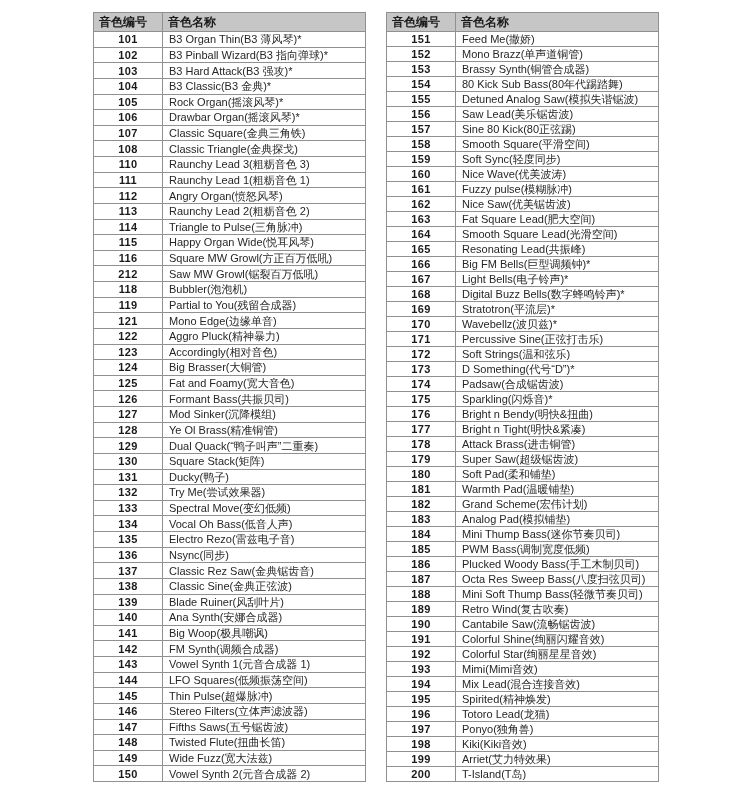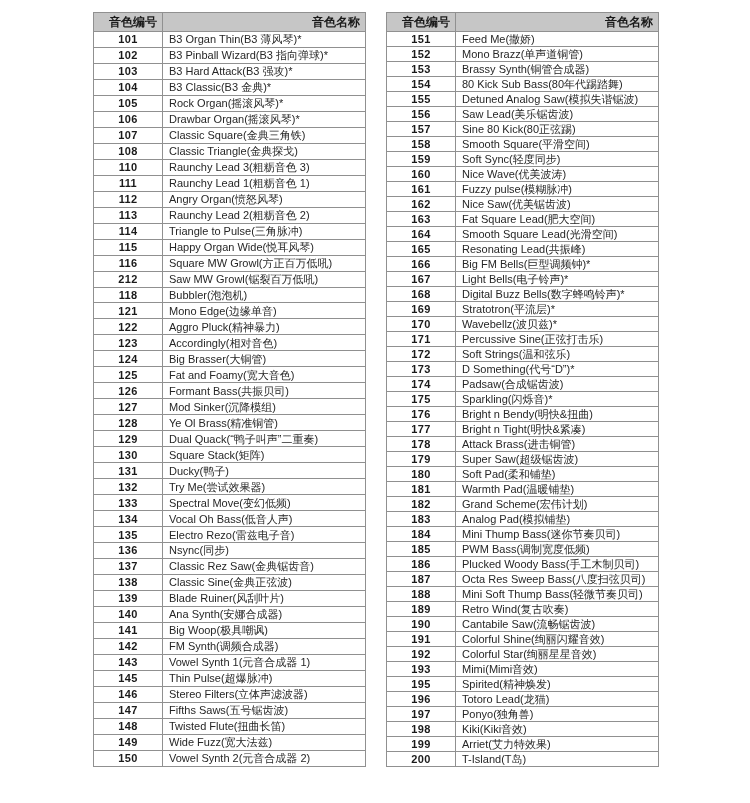--- a/index.html
+++ b/index.html
@@ -34,21 +34,21 @@
     box-sizing: border-box;
     overflow: hidden;
     white-space: nowrap;
   }
   table.tone-table th {
     background: #c6c6c6;
     color: #1a1a1a;
     font-size: 12px;
     font-weight: bold;
     height: 19px;
-    text-align: right;
+    text-align: left;
     padding: 0 5px;
   }
   table.tone-table th.col-number { width: 69px; }
   table.tone-table td {
     height: 14.45px;
     font-size: 11px;
     color: #262626;
     padding: 0 6px;
     line-height: 14px;
   }
@@ -135,20 +135,24 @@
           </tr>
           <tr>
             <td class="cell-number">212</td>
             <td class="cell-name">Saw MW Growl(锯裂百万低吼)</td>
           </tr>
           <tr>
             <td class="cell-number">118</td>
             <td class="cell-name">Bubbler(泡泡机)</td>
           </tr>
           <tr>
+            <td class="cell-number">119</td>
+            <td class="cell-name">Partial to You(残留合成器)</td>
+          </tr>
+          <tr>
             <td class="cell-number">121</td>
             <td class="cell-name">Mono Edge(边缘单音)</td>
           </tr>
           <tr>
             <td class="cell-number">122</td>
             <td class="cell-name">Aggro Pluck(精神暴力)</td>
           </tr>
           <tr>
             <td class="cell-number">123</td>
             <td class="cell-name">Accordingly(相对音色)</td>
@@ -225,20 +229,24 @@
             <td class="cell-number">141</td>
             <td class="cell-name">Big Woop(极具嘲讽)</td>
           </tr>
           <tr>
             <td class="cell-number">142</td>
             <td class="cell-name">FM Synth(调频合成器)</td>
           </tr>
           <tr>
             <td class="cell-number">143</td>
             <td class="cell-name">Vowel Synth 1(元音合成器 1)</td>
+          </tr>
+          <tr>
+            <td class="cell-number">144</td>
+            <td class="cell-name">LFO Squares(低频振荡空间)</td>
           </tr>
           <tr>
             <td class="cell-number">145</td>
             <td class="cell-name">Thin Pulse(超爆脉冲)</td>
           </tr>
           <tr>
             <td class="cell-number">146</td>
             <td class="cell-name">Stereo Filters(立体声滤波器)</td>
           </tr>
           <tr>
@@ -431,20 +439,24 @@
             <td class="cell-number">191</td>
             <td class="cell-name">Colorful Shine(绚丽闪耀音效)</td>
           </tr>
           <tr>
             <td class="cell-number">192</td>
             <td class="cell-name">Colorful Star(绚丽星星音效)</td>
           </tr>
           <tr>
             <td class="cell-number">193</td>
             <td class="cell-name">Mimi(Mimi音效)</td>
+          </tr>
+          <tr>
+            <td class="cell-number">194</td>
+            <td class="cell-name">Mix Lead(混合连接音效)</td>
           </tr>
           <tr>
             <td class="cell-number">195</td>
             <td class="cell-name">Spirited(精神焕发)</td>
           </tr>
           <tr>
             <td class="cell-number">196</td>
             <td class="cell-name">Totoro Lead(龙猫)</td>
           </tr>
           <tr>

